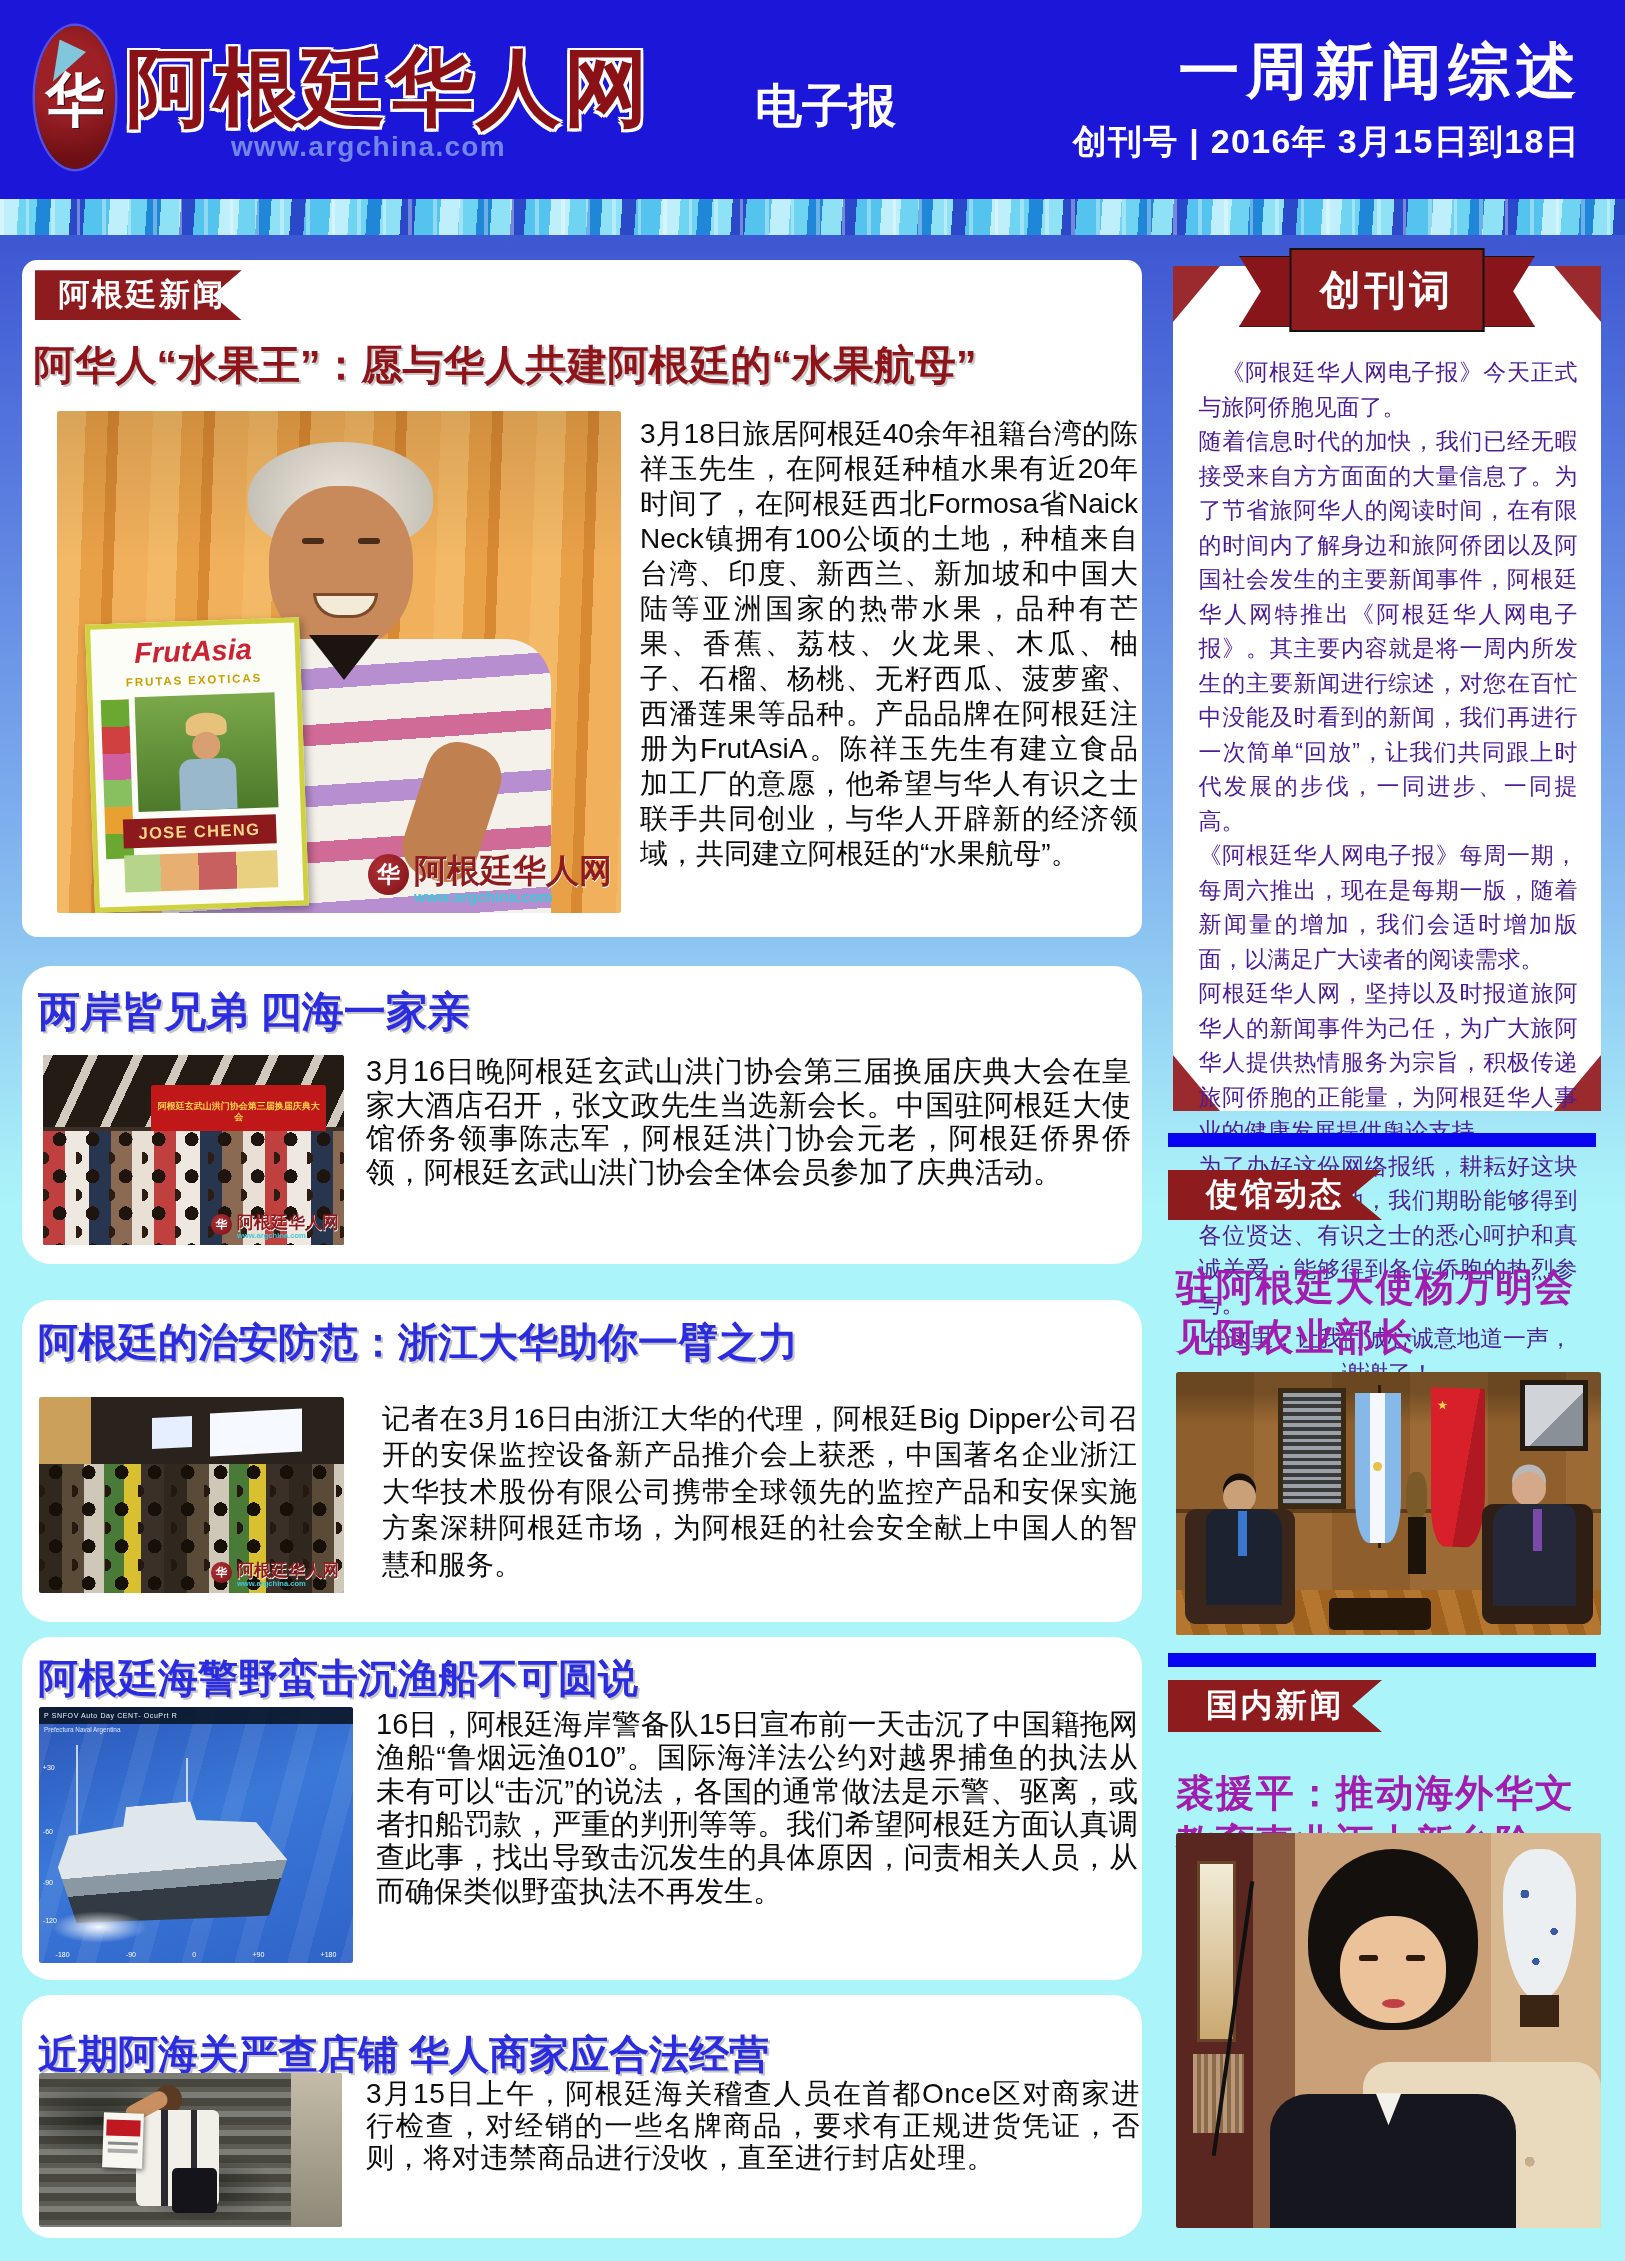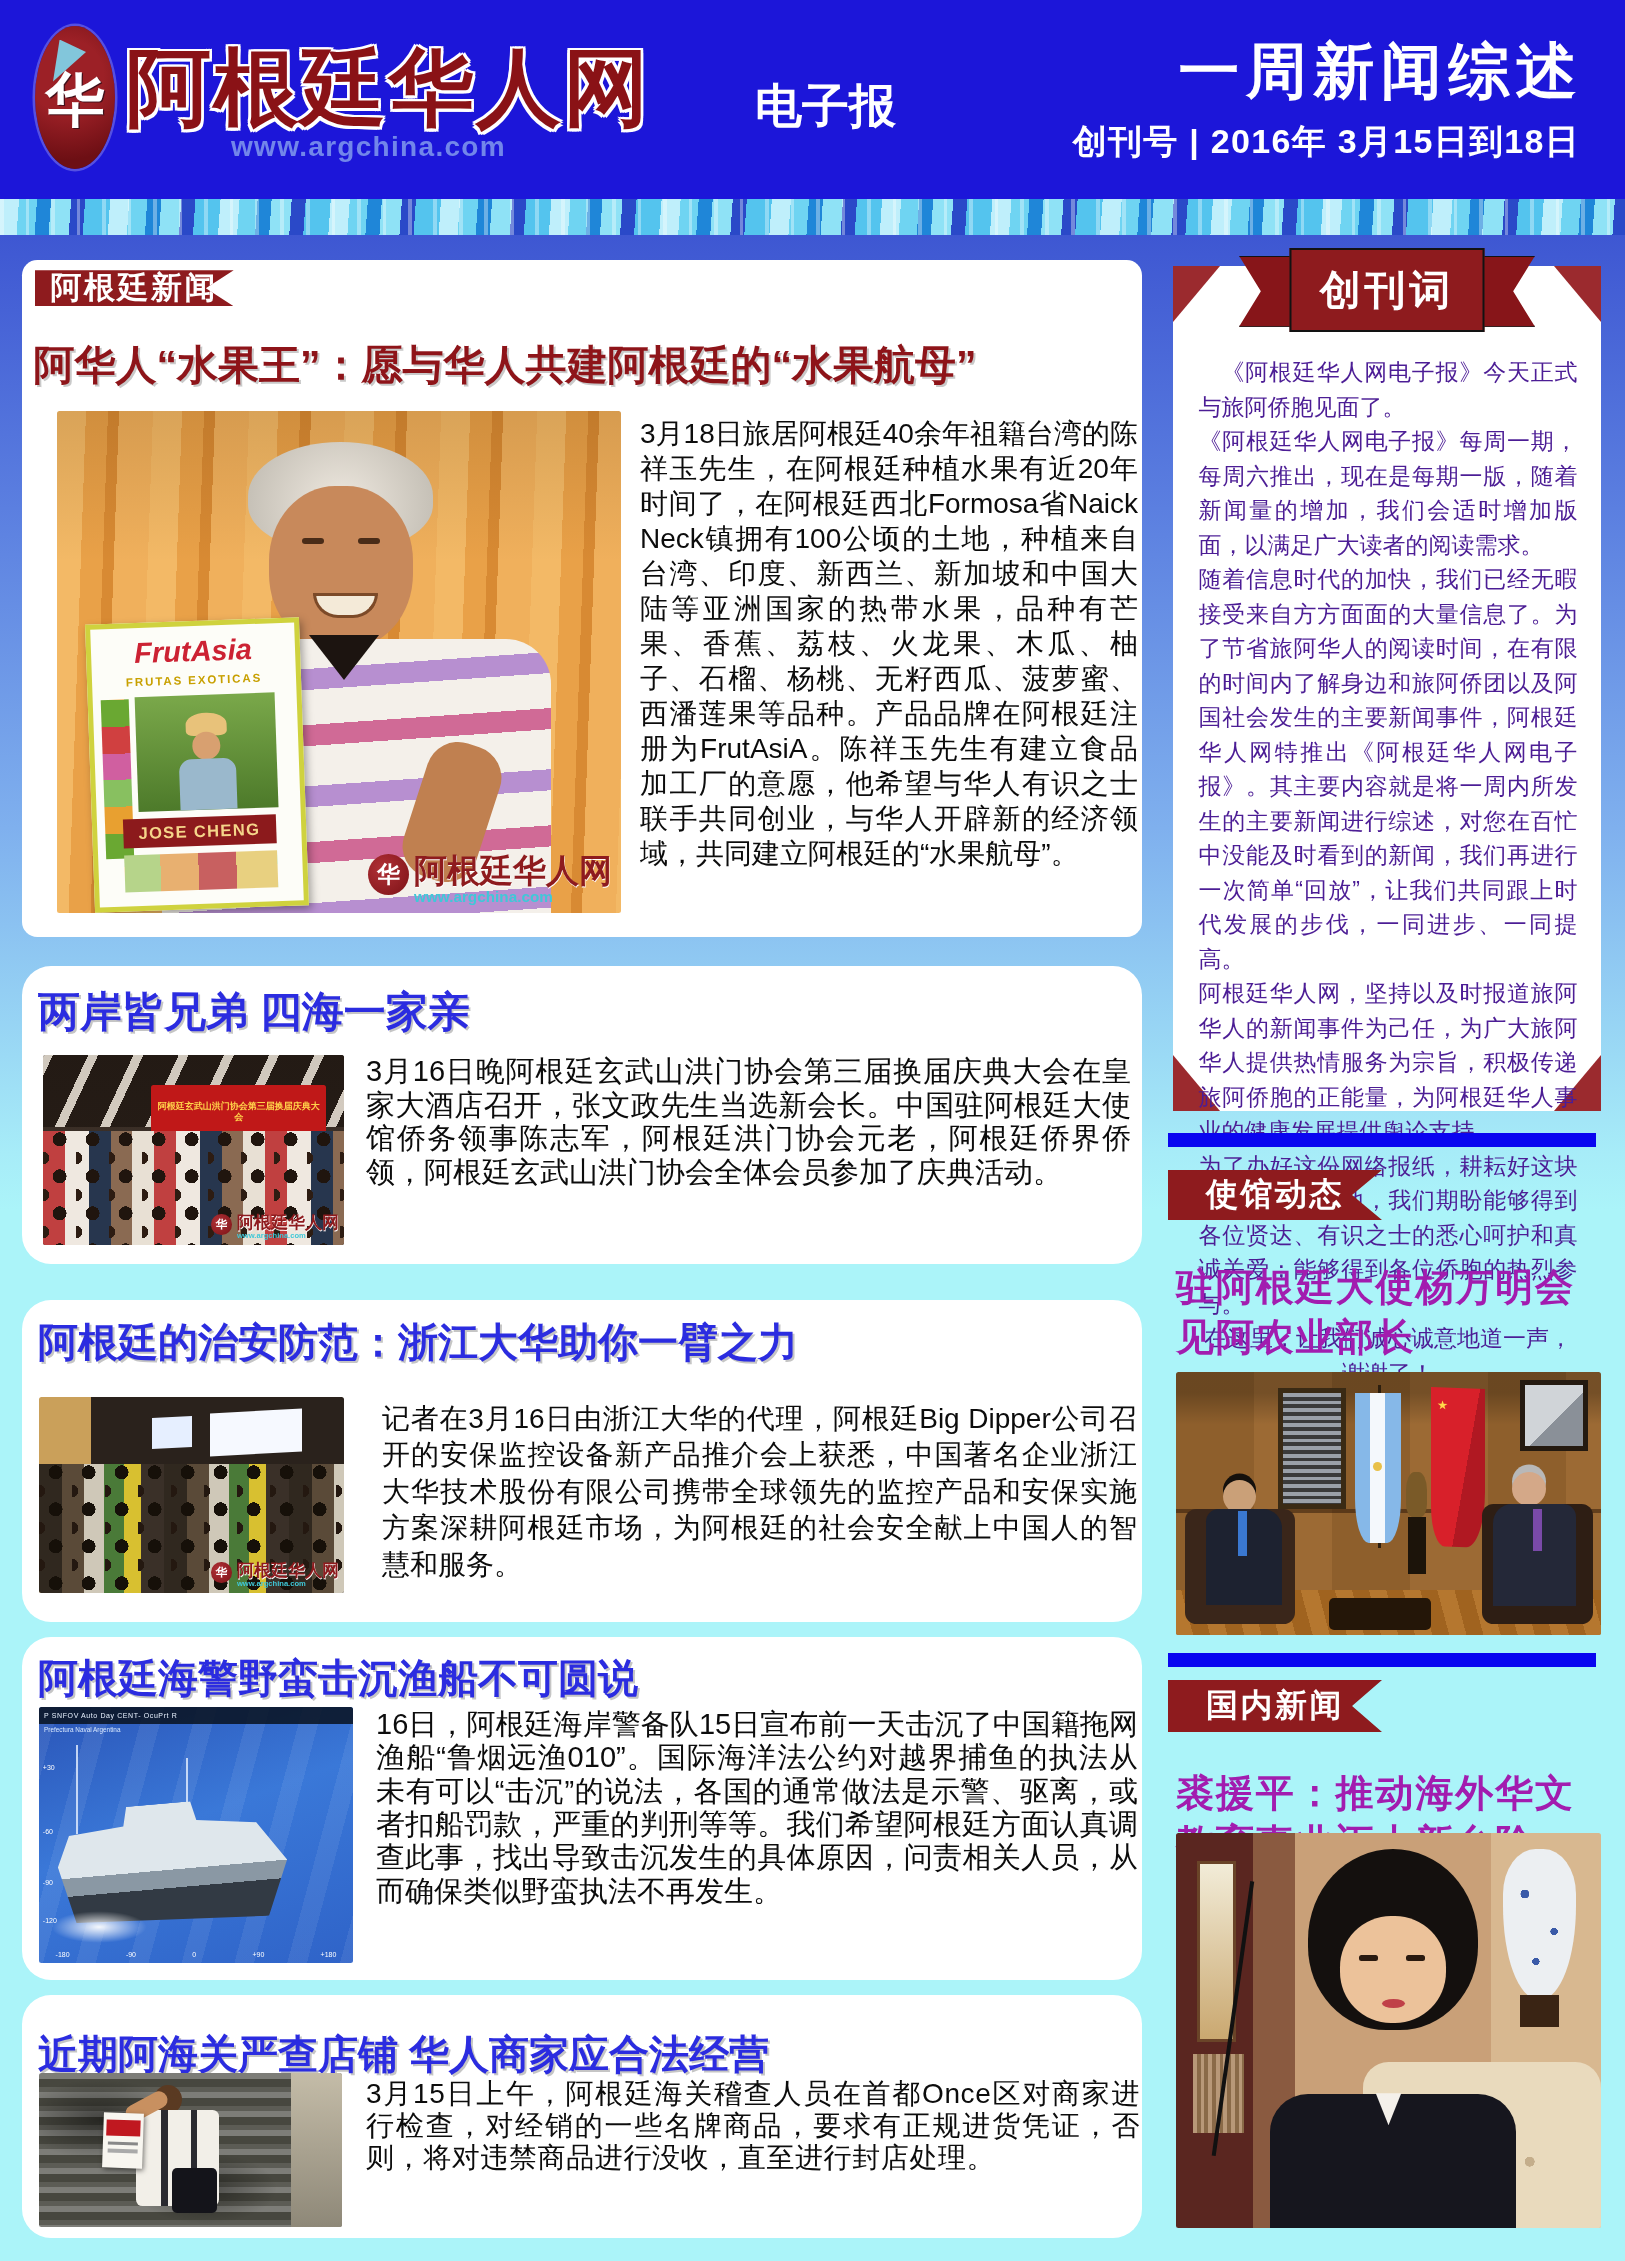--- a/index.html
+++ b/index.html
@@ -82,21 +82,21 @@
     <div class="brand-name">阿根廷华人网</div>
     <div class="brand-url">www.argchina.com</div>
     <div class="edition">电子报</div>
     <div class="weekly-title">一周新闻综述</div>
     <div class="issue-line">创刊号 | 2016年 3月15日到18日</div>
   </header>
   <div class="deco-strip"></div>
   <div class="content-bg"></div>
 
   <section class="wbox" style="left:22px;top:260px;width:1120px;height:677px;border-radius:15.3px;">
-    <div class="badge" style="left:12.7px;top:10.2px;width:199px;height:36px;font-size:31px;letter-spacing:2.5px;">
+    <div class="badge" style="left:12.7px;top:10.2px;width:199px;height:50px;font-size:31px;letter-spacing:2.5px;padding-left:8px;">
       <span>阿根廷新闻</span>
     </div>
     <div class="headline hl-red" style="left:11.5px;top:78px;font-size:41px;">阿华人“水果王”：愿与华人共建阿根廷的“水果航母”</div>
 
     <div class="photo" style="left:35px;top:151px;width:564px;height:502px;
          background:linear-gradient(180deg,rgba(60,30,0,.14),rgba(0,0,0,0) 30%),
          repeating-linear-gradient(92deg,#f3b966 0 29px,#e9a148 29px 51px,#d88a33 51px 62px,#f0b05c 62px 96px);">
       <div class="ph-el" style="left:191px;top:31px;width:185px;height:108px;background:radial-gradient(circle at 50% 60%,#efe9e0,#bdb8ae);border-radius:50% 50% 42% 42%;"></div>
       <div class="ph-el" style="left:212px;top:75px;width:144px;height:163px;background:#c8895b;border-radius:46%;"></div>
       <div class="ph-el" style="left:245px;top:127px;width:21.7px;height:6.4px;background:#4a2c18;border-radius:3.2px;"></div>
@@ -230,22 +230,22 @@
     <div class="corner" style="right:0;top:0;border-top:56px solid #9b2a2e;border-left:47px solid transparent;"></div>
     <div class="corner" style="left:0;bottom:0;border-bottom:56px solid #9b2a2e;border-right:47px solid transparent;"></div>
     <div class="corner" style="right:0;bottom:0;border-bottom:56px solid #9b2a2e;border-left:47px solid transparent;"></div>
     <div class="ribbon-tail left"></div>
     <div class="ribbon-tail right"></div>
     <div class="ribbon-center">
       <span>创刊词</span>
     </div>
     <div class="ed-text">
       <p class="indent">《阿根廷华人网电子报》今天正式与旅阿侨胞见面了。</p>
+      <p>随着信息时代的加快，我们已经无暇接受来自方方面面的大量信息了。为了节省旅阿华人的阅读时间，在有限的时间内了解身边和旅阿侨团以及阿国社会发生的主要新闻事件，阿根廷华人网特推出《阿根廷华人网电子报》。其主要内容就是将一周内所发生的主要新闻进行综述，对您在百忙中没能及时看到的新闻，我们再进行一次简单“回放”，让我们共同跟上时代发展的步伐，一同进步、一同提高。</p>
       <p>《阿根廷华人网电子报》每周一期，每周六推出，现在是每期一版，随着新闻量的增加，我们会适时增加版面，以满足广大读者的阅读需求。</p>
-      <p>随着信息时代的加快，我们已经无暇接受来自方方面面的大量信息了。为了节省旅阿华人的阅读时间，在有限的时间内了解身边和旅阿侨团以及阿国社会发生的主要新闻事件，阿根廷华人网特推出《阿根廷华人网电子报》。其主要内容就是将一周内所发生的主要新闻进行综述，对您在百忙中没能及时看到的新闻，我们再进行一次简单“回放”，让我们共同跟上时代发展的步伐，一同进步、一同提高。</p>
       <p>阿根廷华人网，坚持以及时报道旅阿华人的新闻事件为己任，为广大旅阿华人提供热情服务为宗旨，积极传递旅阿侨胞的正能量，为阿根廷华人事业的健康发展提供舆论支持。</p>
       <p>为了办好这份网络报纸，耕耘好这块旅阿侨胞的园地，我们期盼能够得到各位贤达、有识之士的悉心呵护和真诚关爱；能够得到各位侨胞的热烈参与。</p>
       <p class="center">在这里，让我们诚心诚意地道一声，谢谢了！</p>
     </div>
   </section>
 
   <div class="divider" style="left:1168px;top:1133px;"></div>
 
   <div class="badge" style="left:1168px;top:1170px;width:214px;height:50px;font-size:32px;letter-spacing:2.5px;">
     <span>使馆动态</span>

